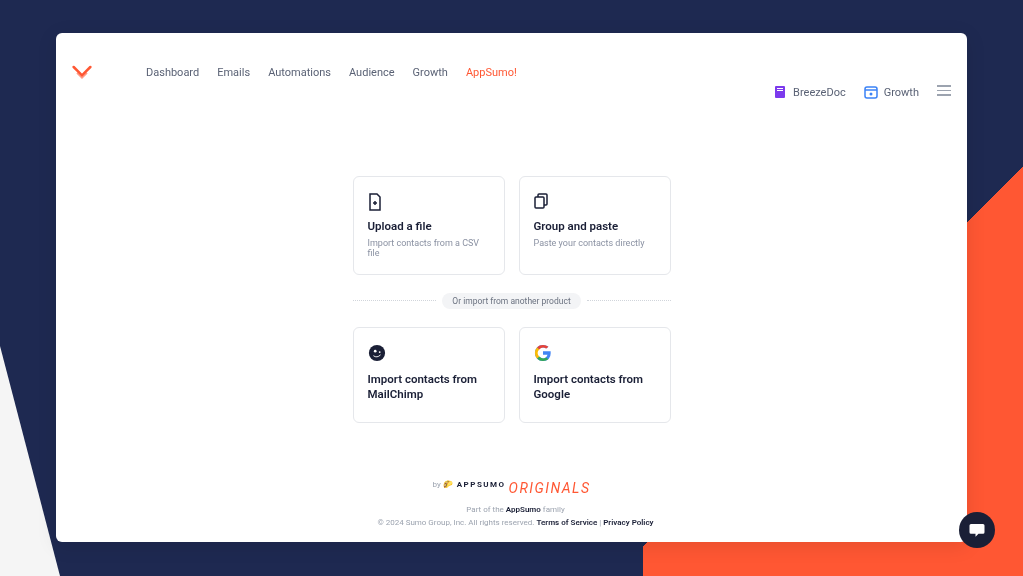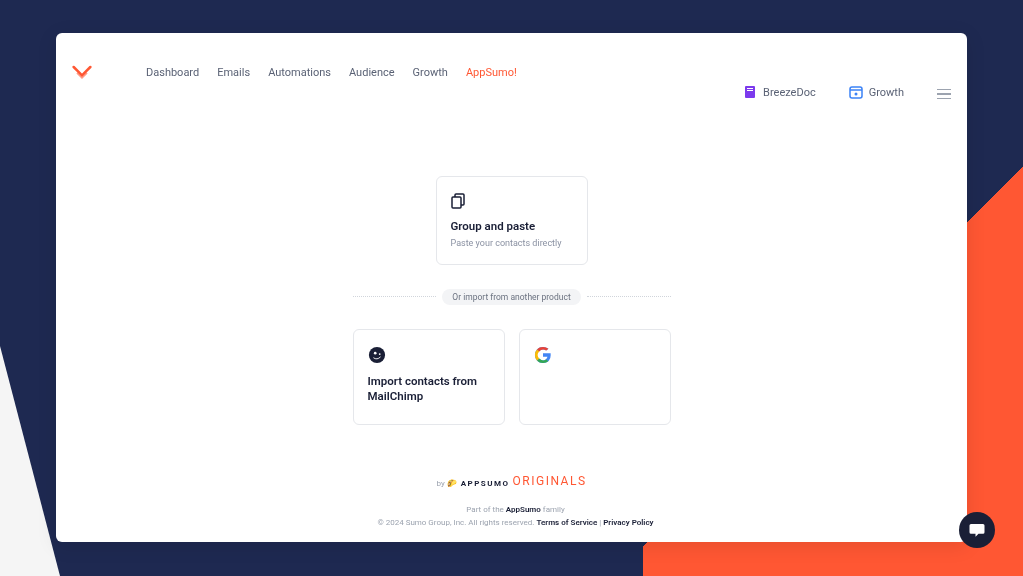--- a/index.html
+++ b/index.html
@@ -65,22 +65,22 @@
       font-size: 11px;
       color: #5a6275;
       cursor: pointer;
     }
     .nav-link.upgrade {
       color: #ff5733;
     }
     .nav-right {
       margin-left: auto;
       display: flex;
-      align-items: flex-end;
-      gap: 33px;
+      align-items: flex-start;
+      gap: 18px;
       margin-top: 40px;
     }
     .app-shortcut {
       display: flex;
       align-items: center;
       gap: 6px;
       font-size: 11px;
       color: #5a6275;
       cursor: pointer;
     }
@@ -139,21 +139,21 @@
       margin-bottom: 4px;
       line-height: 1.3;
     }
     .card-subtitle {
       font-size: 9px;
       color: #8a91a2;
     }
     .divider-section {
       display: flex;
       align-items: center;
-      margin: 24px 0;
+      margin: 18px 0;
       width: 318px;
     }
     .divider-line {
       flex: 1;
       border-top: 1px dotted #d1d5db;
     }
     .divider-text {
       font-size: 8.5px;
       color: #6b7280;
       background: #f3f4f6;
@@ -161,36 +161,37 @@
       border-radius: 10px;
       margin: 0 6px;
     }
     .footer {
       text-align: center;
       padding-bottom: 12px;
       font-size: 8px;
       color: #9ca3af;
     }
     .footer-brand {
-      margin-bottom: 16px;
-      display: flex;
-      align-items: flex-end;
+      margin-bottom: 8px;
+      display: flex;
+      align-items: flex-start;
       justify-content: center;
       gap: 3px;
     }
     .appsumo-text {
       font-weight: 700;
       letter-spacing: 1.5px;
       color: #1a1f36;
       font-size: 8px;
     }
     .originals-text {
       color: #ff5733;
       letter-spacing: 1.5px;
-      font-size: 12px;
+      font-size: 14px;
+      font-style: italic;
     }
     .footer-line {
       line-height: 1.6;
       padding-left: 8px;
     }
     .footer-link {
       color: #1a1f36;
       font-weight: 600;
     }
     .chat-widget {
@@ -260,20 +261,31 @@
           <span></span>
           <span></span>
       </div>
     </div>
   </div>
 
   <div class="main-content">
     <div class="card-row">
       <div class="option-card tall">
         <div class="card-icon">
+          <svg viewBox="0 0 14 18" width="14" height="18">
+            <path d="M2 1 L9 1 L12 4 L12 17 L2 17 Z" fill="none" stroke="#1a1f36" stroke-width="1.5"></path>
+            <line x1="5" y1="10" x2="9" y2="10" stroke="#1a1f36" stroke-width="1.5"></line>
+            <line x1="7" y1="8" x2="7" y2="12" stroke="#1a1f36" stroke-width="1.5"></line>
+          </svg>
+        </div>
+        <div class="card-title">Upload a file</div>
+        <div class="card-subtitle">Import contacts from a CSV file</div>
+      </div>
+      <div class="option-card tall">
+        <div class="card-icon">
           <svg viewBox="0 0 14 16" width="14" height="16">
             <rect x="1" y="4" width="9" height="11" rx="1" fill="none" stroke="#1a1f36" stroke-width="1.5"></rect>
             <path d="M4 4 L4 2 Q4 1 5 1 L12 1 Q13 1 13 2 L13 11 Q13 12 12 12 L10 12" fill="none" stroke="#1a1f36" stroke-width="1.5"></path>
           </svg>
         </div>
         <div class="card-title">Group and paste</div>
         <div class="card-subtitle">Paste your contacts directly</div>
       </div>
     </div>
 
@@ -297,20 +309,21 @@
       </div>
       <div class="option-card">
         <div class="card-icon-img">
           <svg viewBox="0 0 20 20" width="18" height="18">
             <path d="M10 8 L10 12 L15 12 Q14.5 14 13 15 Q11.5 16 10 16 Q7 16 5 14 Q3 12 3 10 Q3 8 5 6 Q7 4 10 4 Q12 4 13.5 5 L16 3 Q13.5 1 10 1 Q6 1 3.5 3.5 Q1 6 1 10 Q1 14 3.5 16.5 Q6 19 10 19 Q14 19 16.5 16.5 Q18.5 14 18.5 10.5 L18.5 8 Z" fill="#4285F4"></path>
             <path d="M1 10 Q1 6 3.5 3.5 L6 6 Q4 7.5 4 10 Q4 12.5 6 14 L3.5 16.5 Q1 14 1 10" fill="#FBBC05"></path>
             <path d="M3.5 3.5 Q6 1 10 1 Q13.5 1 16 3 L13.5 5 Q12 4 10 4 Q7.5 4 6 6 Z" fill="#EA4335"></path>
             <path d="M3.5 16.5 L6 14 Q7.5 16 10 16 Q12 16 13.5 15 L16 17 Q13.5 19 10 19 Q6 19 3.5 16.5" fill="#34A853"></path>
           </svg>
         </div>
+        <div class="card-title">Import contacts from Google</div>
       </div>
     </div>
   </div>
 
   <div class="footer">
     <div class="footer-brand">
       <span>by</span>
       <span>🌮</span>
       <span class="appsumo-text">APPSUMO</span>
       <span class="originals-text">ORIGINALS</span>

